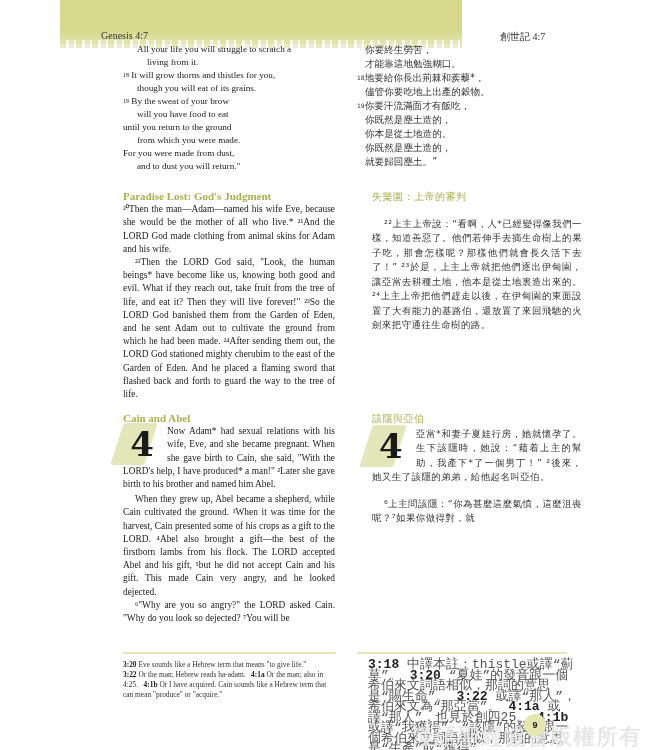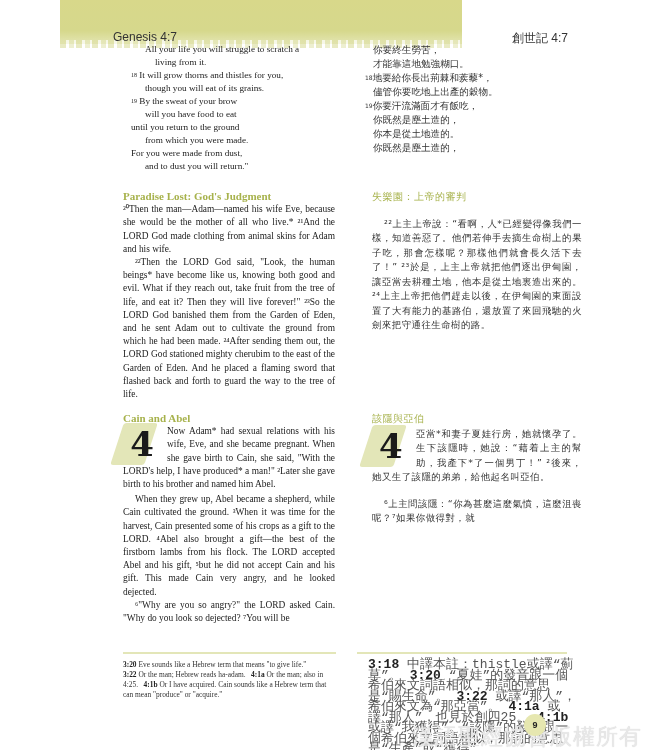--- a/index.html
+++ b/index.html
@@ -10,33 +10,33 @@
     .header-band {
       position: absolute; left: 60px; top: 0; width: 402px; height: 44px;
       background: linear-gradient(180deg, #d8d88a 0%, #d6d88c 70%, #e4e6b4 100%);
     }
     .header-band::after {
       content: ""; position: absolute; left: 0; right: 0; bottom: -4px; height: 8px;
       background: repeating-linear-gradient(90deg, #dfe1a8 0 6px, #ffffff 6px 9px, #e6e8bc 9px 14px, #ffffff 14px 16px);
       opacity: .7;
     }
     .hdr-left, .hdr-right {
-      position: absolute; top: 30px; font-family: Liberation Sans, sans-serif; font-size: 12px; color: #333; margin-left: 12px;
+      position: absolute; top: 30px; font-family: Liberation Serif, serif; font-size: 10px; color: #333;
     }
     .hdr-left { left: 101px; }
     .hdr-right { left: 500px; }
     .col-en {
       position: absolute; left: 123px; top: 43px; width: 212px;
       font-size: 9.2px; line-height: 13px; font-family: "Liberation Serif", serif;
     }
     .col-zh {
       position: absolute; left: 357px; top: 43px; width: 210px;
       font-size: 9.6px; line-height: 14px; font-family: "DejaVu Sans", sans-serif; color: #333;
     }
-    .poem-line { white-space: nowrap; margin-left: 8px; }
+    .poem-line { white-space: nowrap; }
     .i1 { padding-left: 14px; }
     .i2 { padding-left: 24px; }
     .vn { font-size: 6px; vertical-align: top; }
     .heading {
       color: #a7b24c; font-weight: bold; font-size: 11px;
     }
     .section-en { position: absolute; left: 123px; width: 212px; font-family: "Liberation Serif", serif; font-size: 9.4px; line-height: 13.2px; text-align: justify; }
     .section-zh { position: absolute; left: 372px; width: 210px; font-family: "DejaVu Sans", sans-serif; font-size: 9.4px; line-height: 14.5px; text-align: justify; color: #333; letter-spacing: 0.5px; }
     .heading-zh { color: #a7b24c; font-size: 10px; font-family: "DejaVu Sans", sans-serif; }
     .para { margin: 0; }
@@ -93,20 +93,21 @@
 
 <div class="col-zh">
   <div class="poem-line" style="padding-left:8px"><span>你要終生勞苦，</span></div>
   <div class="poem-line" style="padding-left:8px"><span>才能靠這地勉強糊口。</span></div>
   <div class="poem-line"><span class="vn">18</span><span>地要給你長出荊棘和蒺藜*，</span></div>
   <div class="poem-line" style="padding-left:8px"><span>儘管你要吃地上出產的穀物。</span></div>
   <div class="poem-line"><span class="vn">19</span><span>你要汗流滿面才有飯吃，</span></div>
   <div class="poem-line" style="padding-left:8px"><span>你既然是塵土造的，</span></div>
   <div class="poem-line" style="padding-left:8px"><span>你本是從土地造的。</span></div>
   <div class="poem-line" style="padding-left:8px"><span>你既然是塵土造的，</span></div>
+  <div class="poem-line" style="padding-left:8px"><span>就要歸回塵土。”</span></div>
 </div>
 
 <div class="section-en" style="top:190px;">
   <div class="heading">Paradise Lost: God's Judgment</div>
   <p class="para">²⁰Then the man—Adam—named his wife Eve, because she would be the mother of all who live.* ²¹And the LORD God made clothing from animal skins for Adam and his wife.</p>
   <p class="para indent">²²Then the LORD God said, "Look, the human beings* have become like us, knowing both good and evil. What if they reach out, take fruit from the tree of life, and eat it? Then they will live forever!" ²³So the LORD God banished them from the Garden of Eden, and he sent Adam out to cultivate the ground from which he had been made. ²⁴After sending them out, the LORD God stationed mighty cherubim to the east of the Garden of Eden. And he placed a flaming sword that flashed back and forth to guard the way to the tree of life.</p>
 </div>
 
 <div class="section-zh" style="top:190px;">
   <div class="heading-zh">失樂園：上帝的審判</div>

